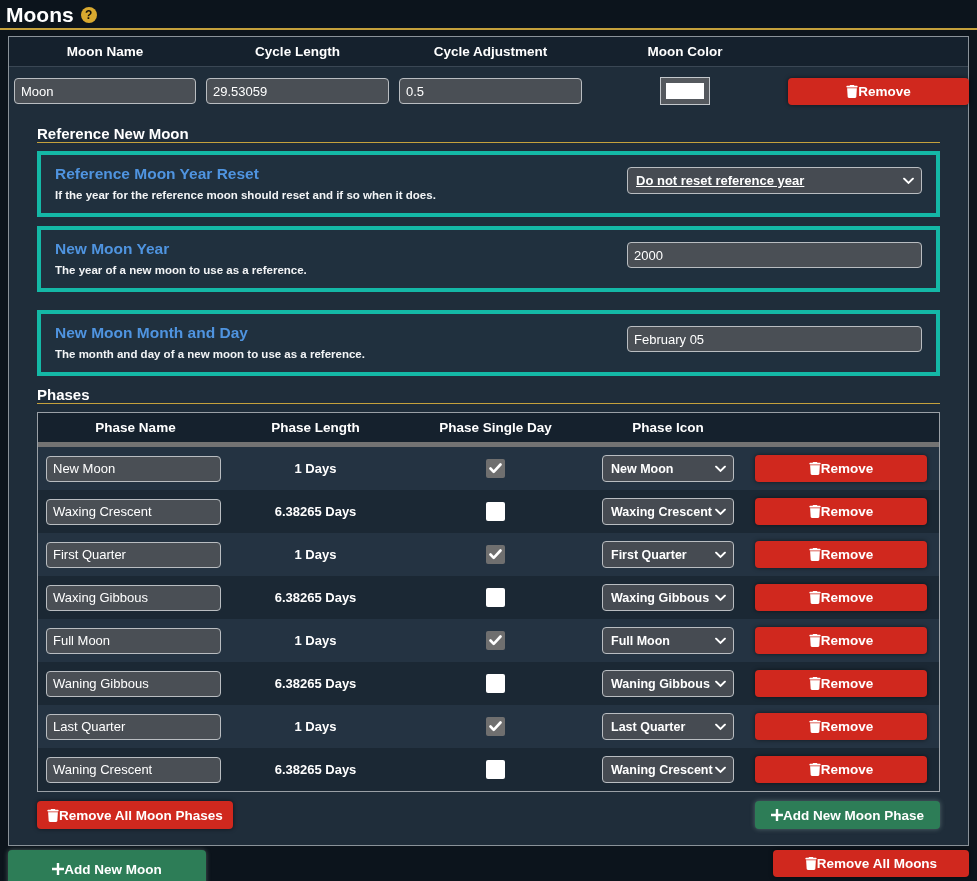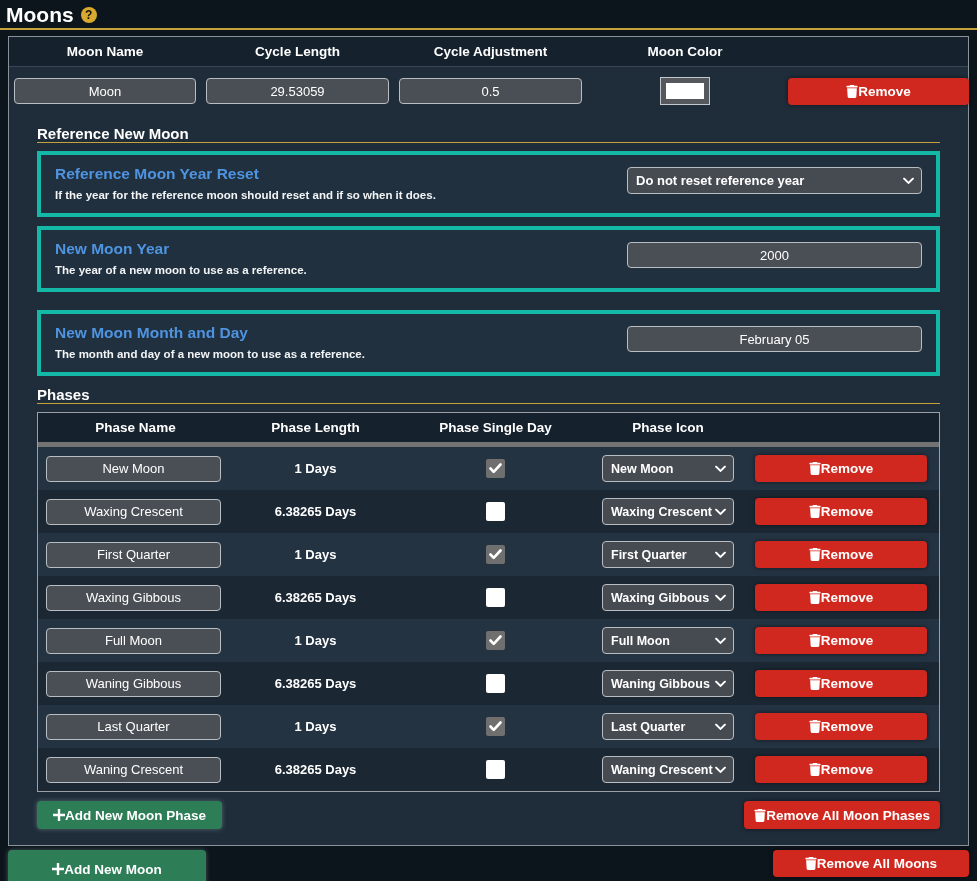--- a/index.html
+++ b/index.html
@@ -29,21 +29,21 @@
   .moon-grid { display:grid; grid-template-columns:192px 193px 193px 196px 1fr; align-items:center; }
   .moon-thead { background:#15212d; height:30px; border-bottom:1px solid #3a4754; }
   .moon-thead .th { text-align:center; font-size:13.5px; font-weight:bold; }
   .moon-row { height:48px; }
   .moon-row .cell { padding:0 5px; }
   .text-input {
     width:100%; height:26px;
     background:#4a4f55; color:#ffffff;
     border:1px solid #b9bdc1; border-radius:4px;
     font-family:"Liberation Sans", sans-serif;
-    font-size:13px; padding:0 6px; outline:none;text-align:center;
+    font-size:13px; padding:0 6px; outline:none;
   }
   .color-cell { display:flex; justify-content:center; }
   .color-swatch {
     width:50px; height:28px; background:#55595e;
     border:1px solid #c4c8cc; display:flex; align-items:center; justify-content:center;
     cursor:pointer;
   }
   .color-swatch .inner { width:38px; height:16px; background:#ffffff; }
   .remove-cell { display:flex; justify-content:center; }
   
@@ -82,21 +82,21 @@
   
   .select {
     position:relative; height:27px;
     background:#464b52; border:1px solid #b9bdc1; border-radius:4px;
     display:flex; align-items:center;
     padding:0 22px 0 8px; cursor:pointer;
     font-size:12.5px; font-weight:600; color:#ffffff;
     white-space:nowrap; overflow:hidden;
   }
   .select .chev { position:absolute; right:7px; top:50%; transform:translateY(-50%); }
-  .sb-control .select { width:100%; font-size:13px; }
+  .sb-control .select { width:100%; font-size:13px;text-decoration:underline; }
   
   .phase-table { border:1px solid #9aa0a6; background:#1b2834; }
   .phase-grid { display:grid; grid-template-columns:195px 165px 195px 150px 1fr; align-items:center; }
   .phase-thead { background:#15212d; height:34px; border-bottom:5px solid #737373; }
   .phase-thead .th { text-align:center; font-size:13.5px; font-weight:bold; }
   .phase-row { height:43px; }
   .phase-row:nth-child(odd) { background:#243342; }
   .phase-row:nth-child(even) { background:#1b2834; }
   .phase-row .cell { padding:0 8px; display:flex; align-items:center; justify-content:center; }
   .phase-row .name-cell { justify-content:flex-start; }
@@ -454,31 +454,31 @@
                   <path fill="#ffffff" d="M135.2 17.7L128 32H32C14.3 32 0 46.3 0 64S14.3 96 32 96H416c17.7 0 32-14.3 32-32s-14.3-32-32-32H320l-7.2-14.3C307.4 6.8 296.3 0 284.2 0H163.8c-12.1 0-23.2 6.8-28.6 17.7zM416 128H32L53.2 467c1.6 25.3 22.6 45 47.9 45H346.9c25.3 0 46.3-19.7 47.9-45L416 128z"></path>
                 </svg>
         <span class="btn-label">Remove</span>
       </button>
     </div>
   </div>
 </div>
     </div>
 
     <div class="table-footer">
+      <button class="btn red btn-remove-all-phases">
+        <svg class="icon-svg" width="12" height="13" viewBox="0 0 448 512">
+            <path fill="#ffffff" d="M135.2 17.7L128 32H32C14.3 32 0 46.3 0 64S14.3 96 32 96H416c17.7 0 32-14.3 32-32s-14.3-32-32-32H320l-7.2-14.3C307.4 6.8 296.3 0 284.2 0H163.8c-12.1 0-23.2 6.8-28.6 17.7zM416 128H32L53.2 467c1.6 25.3 22.6 45 47.9 45H346.9c25.3 0 46.3-19.7 47.9-45L416 128z"></path>
+          </svg>
+        <span>Remove All Moon Phases</span>
+      </button>
       <button class="btn green btn-add-phase">
         <svg class="icon-svg" width="12" height="12" viewBox="0 0 12 12">
             <path fill="#ffffff" d="M4.8 0h2.4v4.8H12v2.4H7.2V12H4.8V7.2H0V4.8h4.8z"></path>
           </svg>
         <span>Add New Moon Phase</span>
-      </button>
-      <button class="btn red btn-remove-all-phases">
-        <svg class="icon-svg" width="12" height="13" viewBox="0 0 448 512">
-            <path fill="#ffffff" d="M135.2 17.7L128 32H32C14.3 32 0 46.3 0 64S14.3 96 32 96H416c17.7 0 32-14.3 32-32s-14.3-32-32-32H320l-7.2-14.3C307.4 6.8 296.3 0 284.2 0H163.8c-12.1 0-23.2 6.8-28.6 17.7zM416 128H32L53.2 467c1.6 25.3 22.6 45 47.9 45H346.9c25.3 0 46.3-19.7 47.9-45L416 128z"></path>
-          </svg>
-        <span>Remove All Moon Phases</span>
       </button>
     </div>
 
   </div>
 </div>
 
 <div class="page-footer">
   <button class="btn green btn-add-moon">
     <svg class="icon-svg" width="12" height="12" viewBox="0 0 12 12">
         <path fill="#ffffff" d="M4.8 0h2.4v4.8H12v2.4H7.2V12H4.8V7.2H0V4.8h4.8z"></path>

